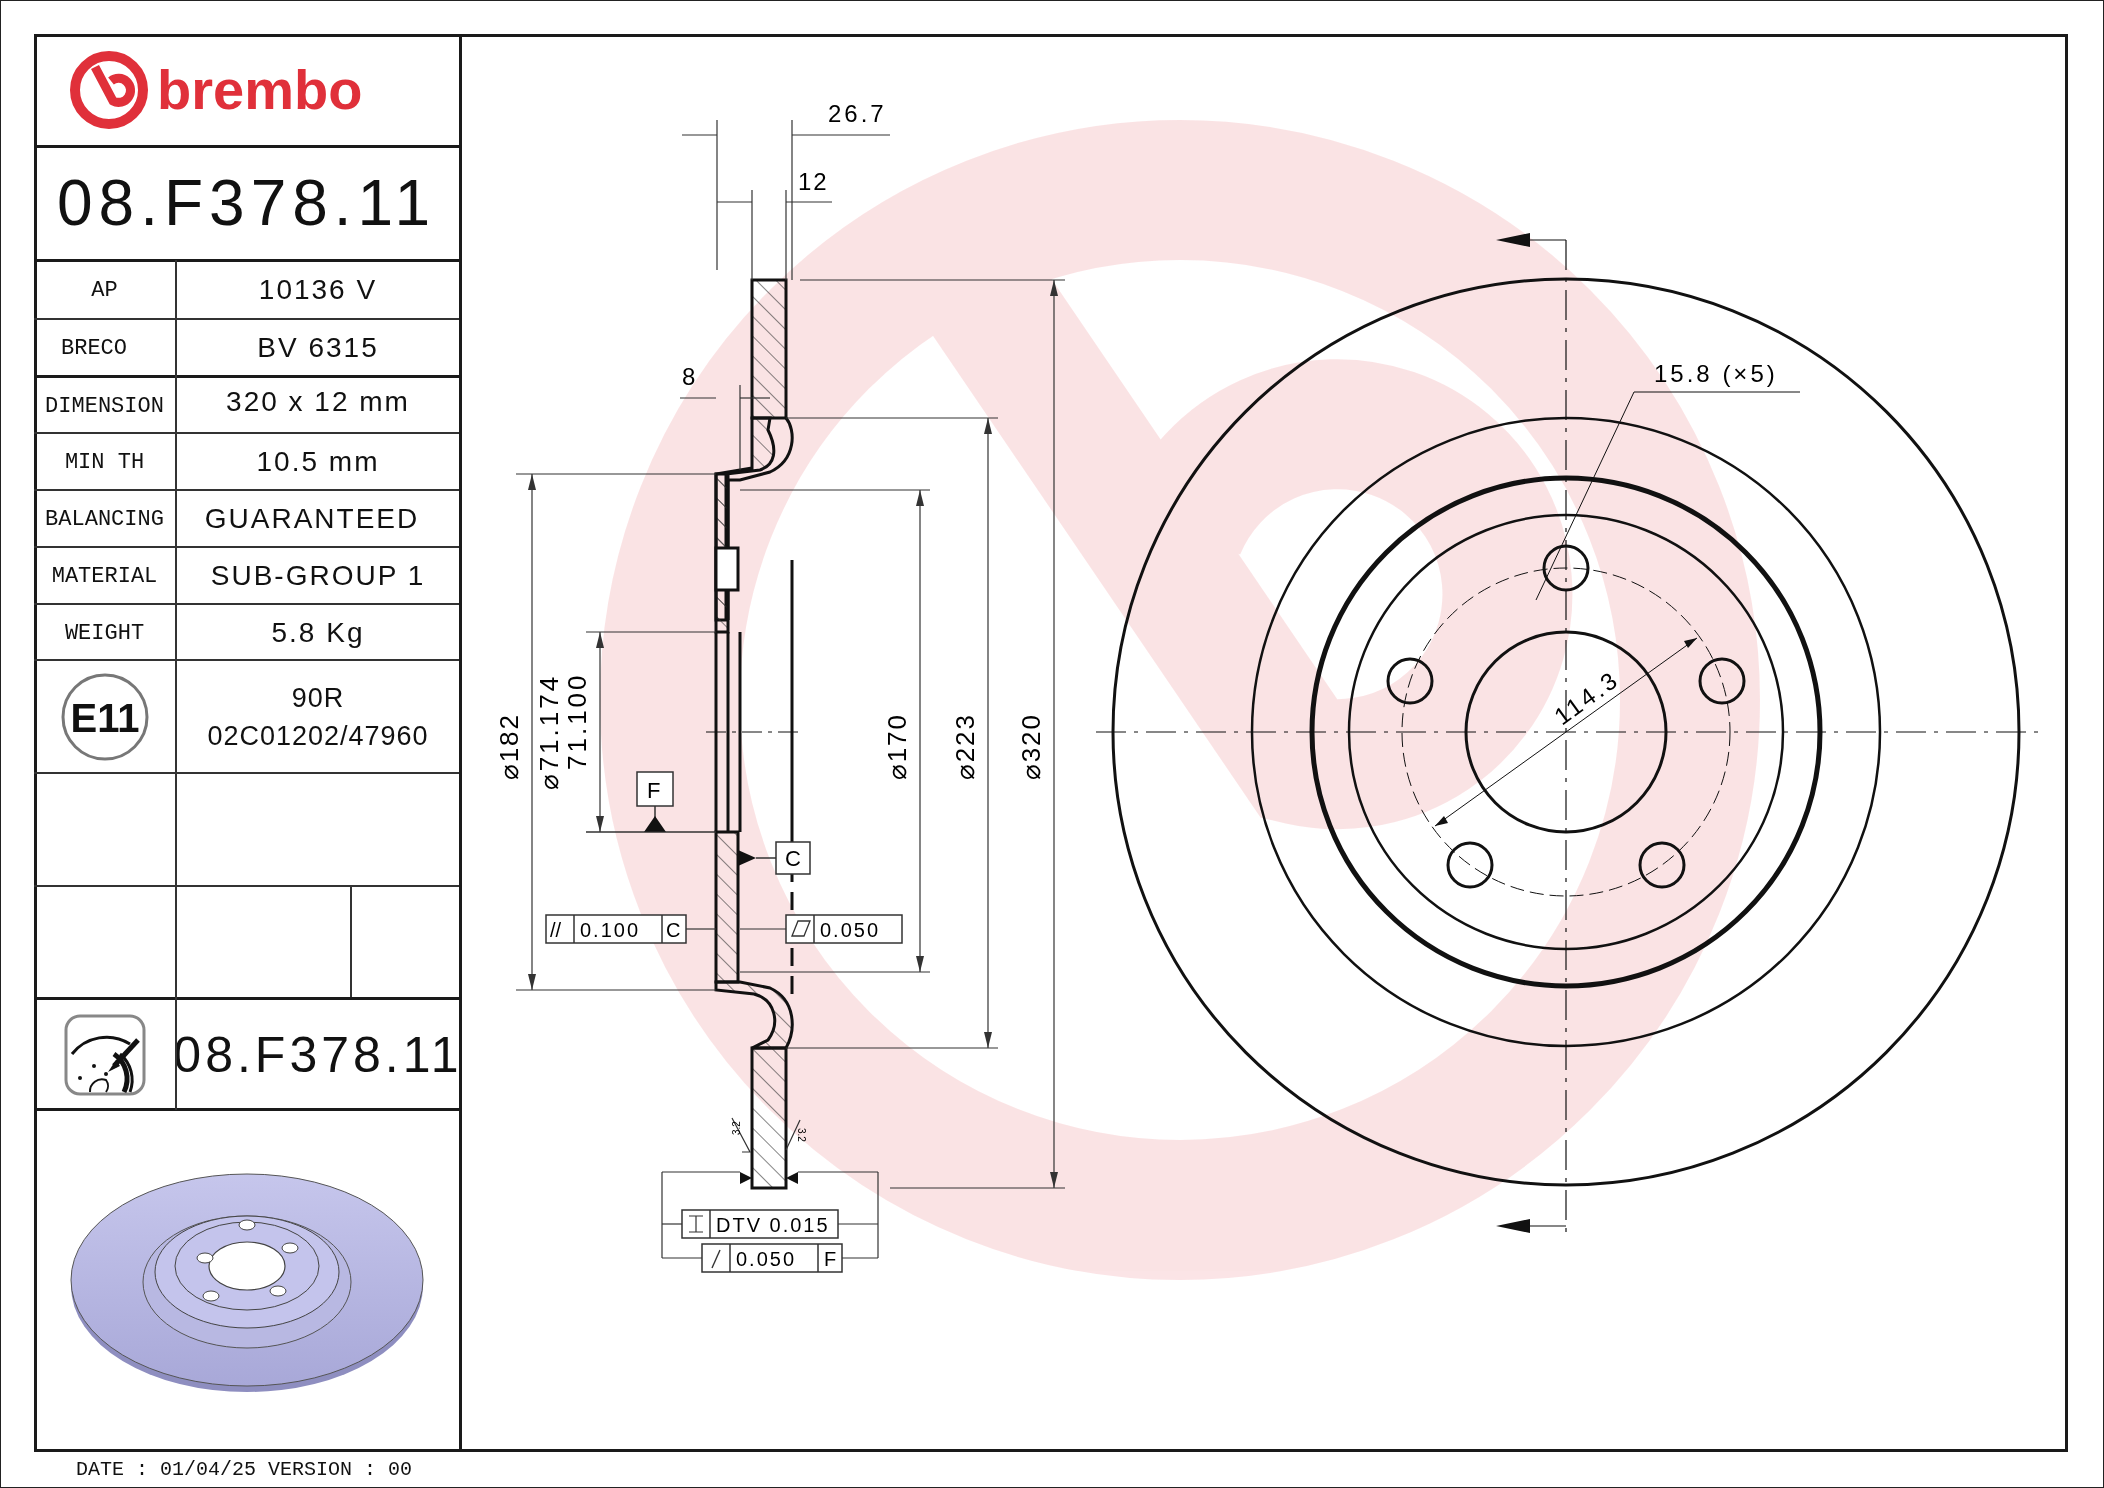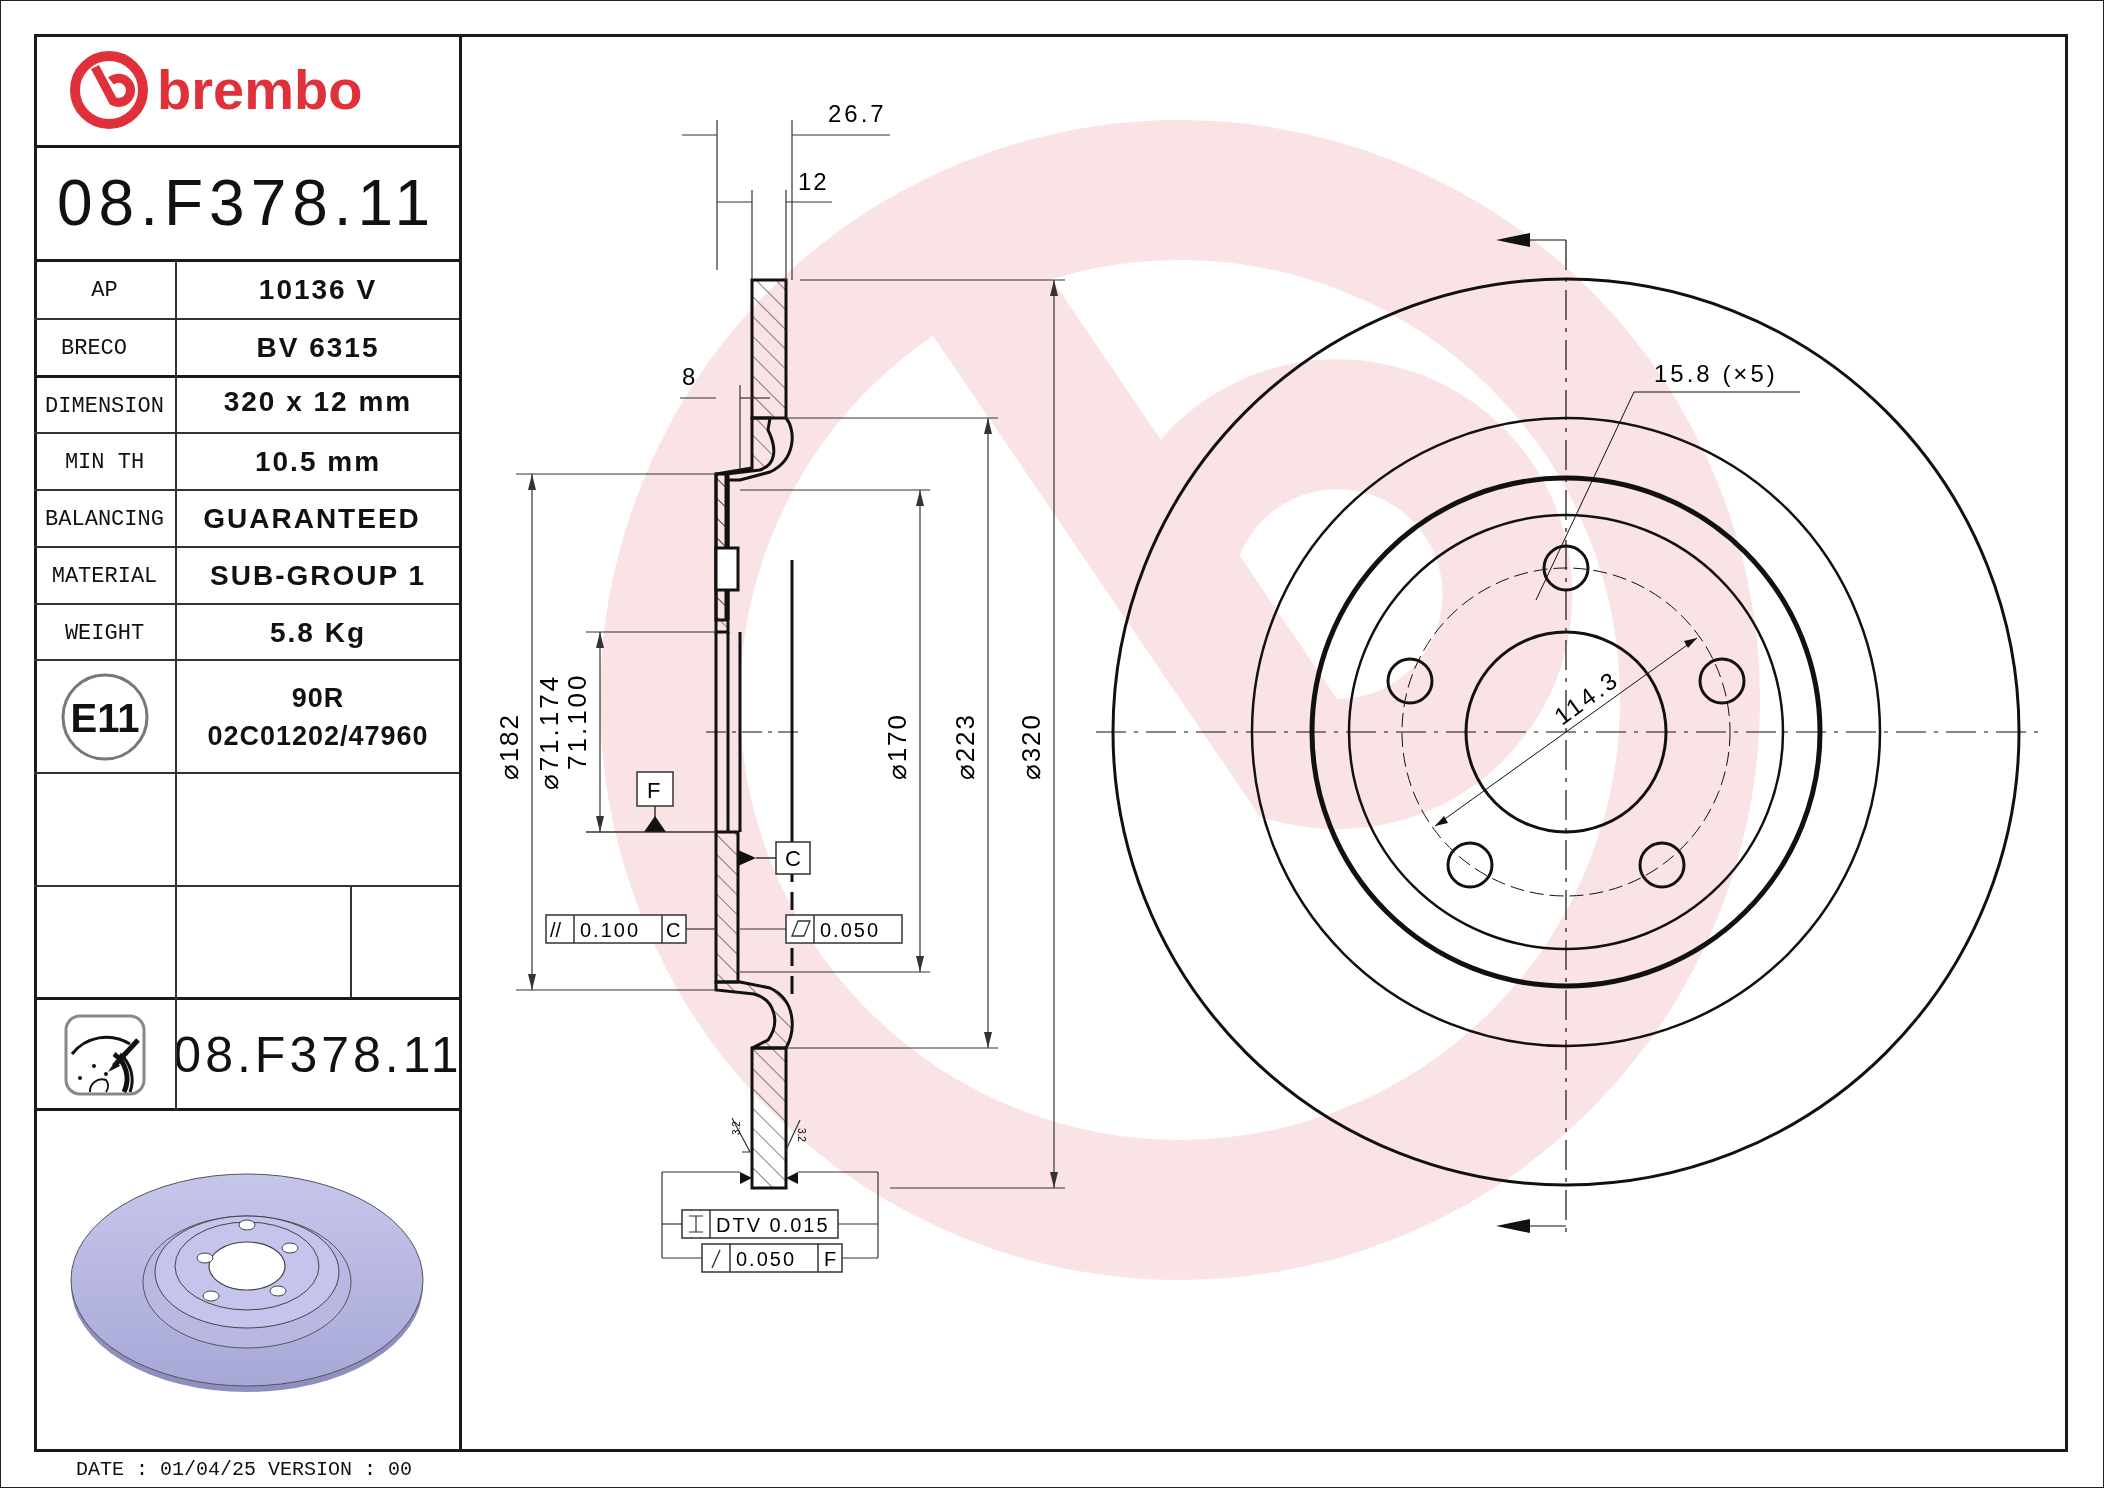--- a/index.html
+++ b/index.html
@@ -5,21 +5,21 @@
   html, body { margin: 0; padding: 0; background: #ffffff; }
   body { width: 2104px; height: 1488px; position: relative; overflow: hidden; font-family: "Liberation Sans", sans-serif; color: #111; }
   .page-border { position: absolute; left: 0; top: 0; width: 2102px; height: 1486px; border: 1px solid #222; }
   .frame { position: absolute; left: 34px; top: 34px; width: 2034px; height: 1418px; border: 3px solid #1a1a1a; box-sizing: border-box; }
   .sidebar { position: absolute; left: 34px; top: 34px; width: 428px; height: 1418px; border-right: 3px solid #1a1a1a; box-sizing: border-box; }
   .cell { position: absolute; box-sizing: border-box; display: flex; align-items: center; justify-content: center; text-align: center; }
   .hline { position: absolute; height: 0; border-top: 2px solid #333; }
   .hline.thick { border-top: 3px solid #1a1a1a; }
   .vline { position: absolute; width: 0; border-left: 2px solid #333; }
   .label { font-family: "Liberation Mono", monospace; font-weight: normal; font-size: 22px; letter-spacing: 0px; }
-  .value { font-family: "Liberation Sans", sans-serif; font-size: 28px; letter-spacing: 2px; font-weight: bold; }
+  .value { font-family: "Liberation Sans", sans-serif; font-size: 28px; letter-spacing: 2px; }
   .partnum-big { font-family: "Liberation Sans", sans-serif; font-size: 64px; letter-spacing: 6px; }
   .partnum-mid { font-family: "Liberation Sans", sans-serif; font-size: 50px; letter-spacing: 4px; }
   .footer { position: absolute; left: 76px; top: 1458px; font-family: "Liberation Mono", monospace; font-weight: normal; font-size: 20px; }
   .drawing { position: absolute; left: 462px; top: 37px; width: 1603px; height: 1412px; overflow: hidden; }
   svg text { font-family: "Liberation Sans", sans-serif; }
 </style>
 </head>
 <body>
 
 <div class="page-border"></div>

